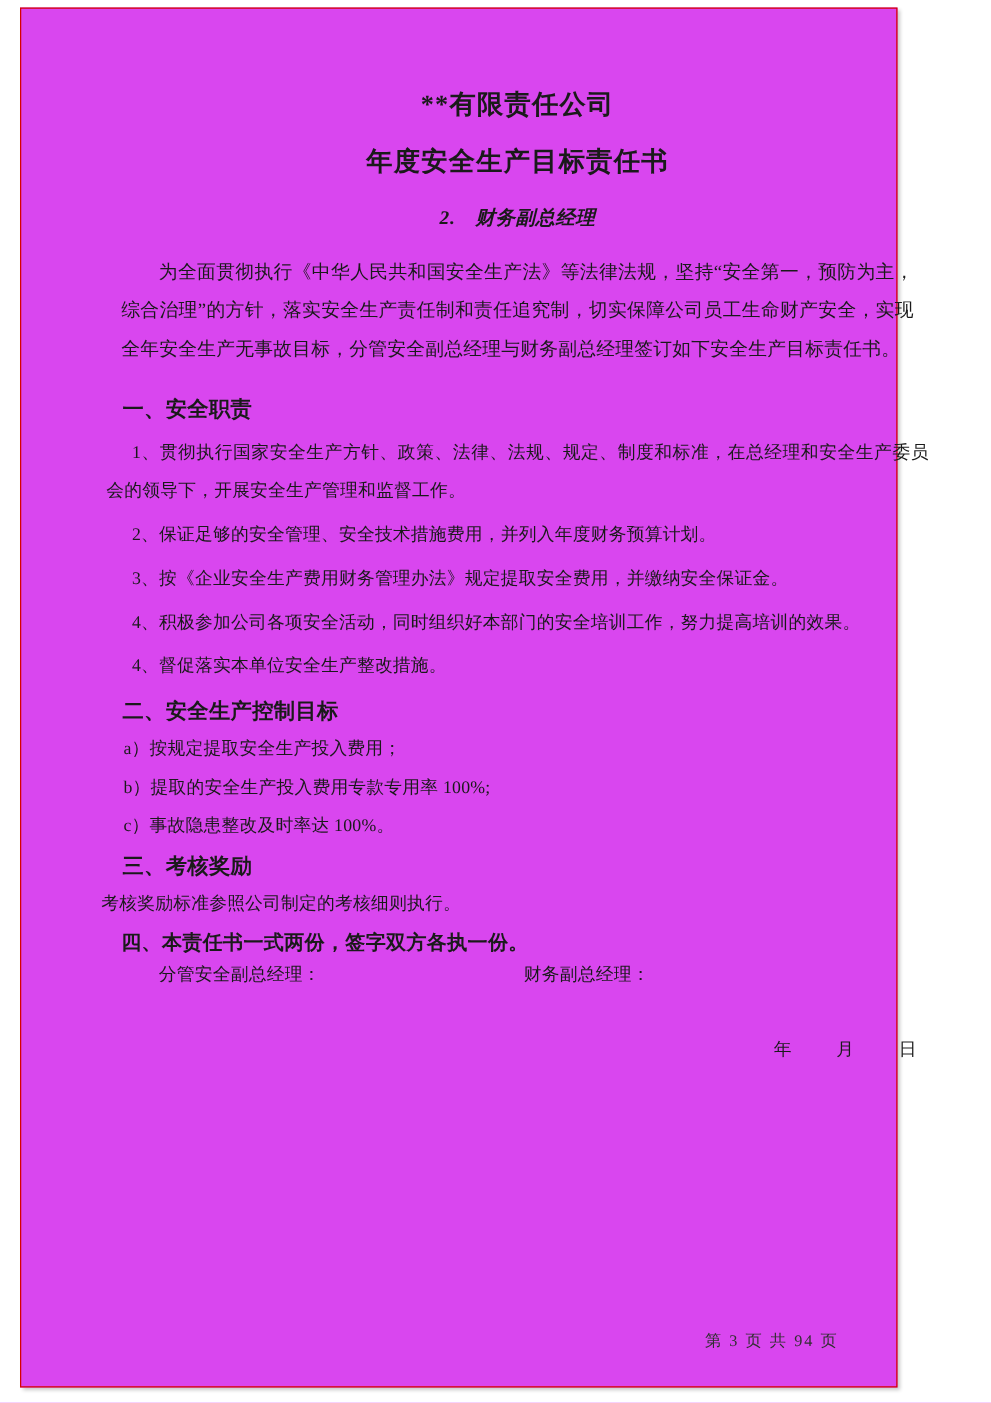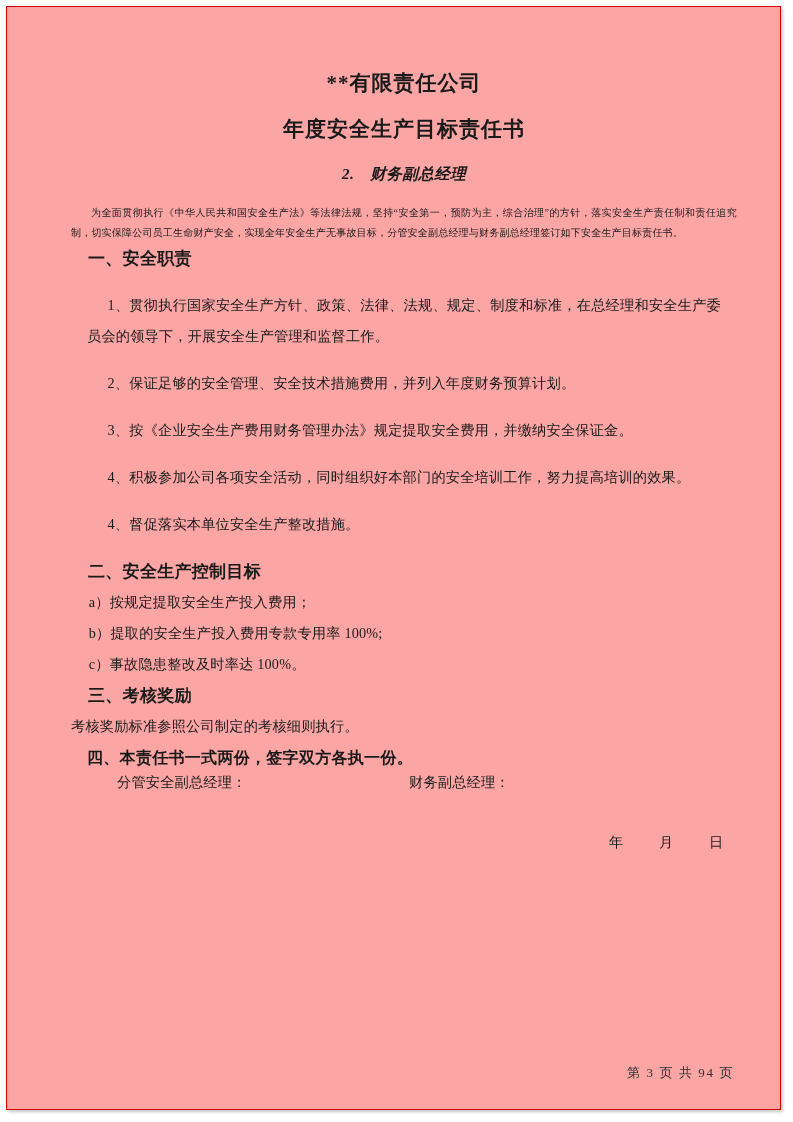--- a/index.html
+++ b/index.html
@@ -9,27 +9,27 @@
   }
   body {
     width: 793px;
     height: 1122px;
     font-family: "Liberation Serif", "DejaVu Serif", serif;
     color: #1a1a1a;
   }
 
   .page-frame {
     position: absolute;
-    left: 6px;
+    left: 16px;
     top: 6px;
-    width: 775px;
+    width: 702px;
     height: 1104px;
     border: 1px solid #d50000;
     box-sizing: border-box;
-    background: #fca5a5;
+    background: #d946ef;
     box-shadow: 2px 2px 3px rgba(0,0,0,0.22);
   }
 
   .page-inner {
     position: absolute;
     left: 0;
     top: 0;
     right: 0;
     bottom: 0;
     padding: 0;
@@ -55,43 +55,43 @@
   .subtitle {
     text-align: center;
     font-weight: bold;
     font-size: 15.5px;
     margin: 24px 0 0 0;
     letter-spacing: 0.5px;
     font-style: italic;
   }
 
   .para {
-    font-size: 10px;
-    line-height: 20px;
+    font-size: 15px;
+    line-height: 31px;
     text-align: justify;
     text-justify: inter-ideograph;
-    margin: 0;
+    margin: 16px;
     letter-spacing: 0.2px;
   }
   .para.indent { text-indent: 2em; }
   .para.first { margin-top: 18px; }
 
   .section-head {
     font-size: 17px;
     font-weight: bold;
     line-height: 31px;
     margin: 0;
     text-indent: 1em;
     letter-spacing: 0.3px;
   }
 
   .item {
     font-size: 14.2px;
     line-height: 31px;
-    margin: 16px;
+    margin: 4px;
     text-indent: 1.45em;
     text-align: justify;
     text-justify: inter-ideograph;
     letter-spacing: 0.2px;
   }
 
   .item-latin {
     font-size: 14.2px;
     line-height: 31px;
     margin: 0;

